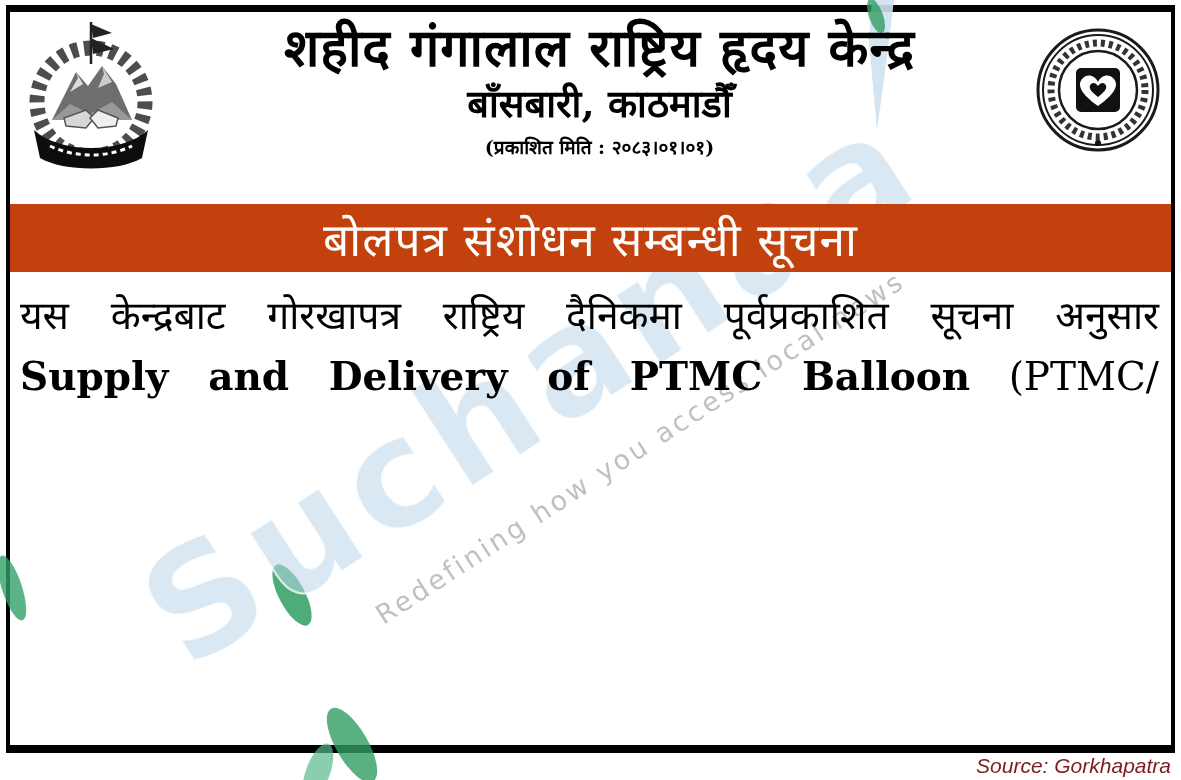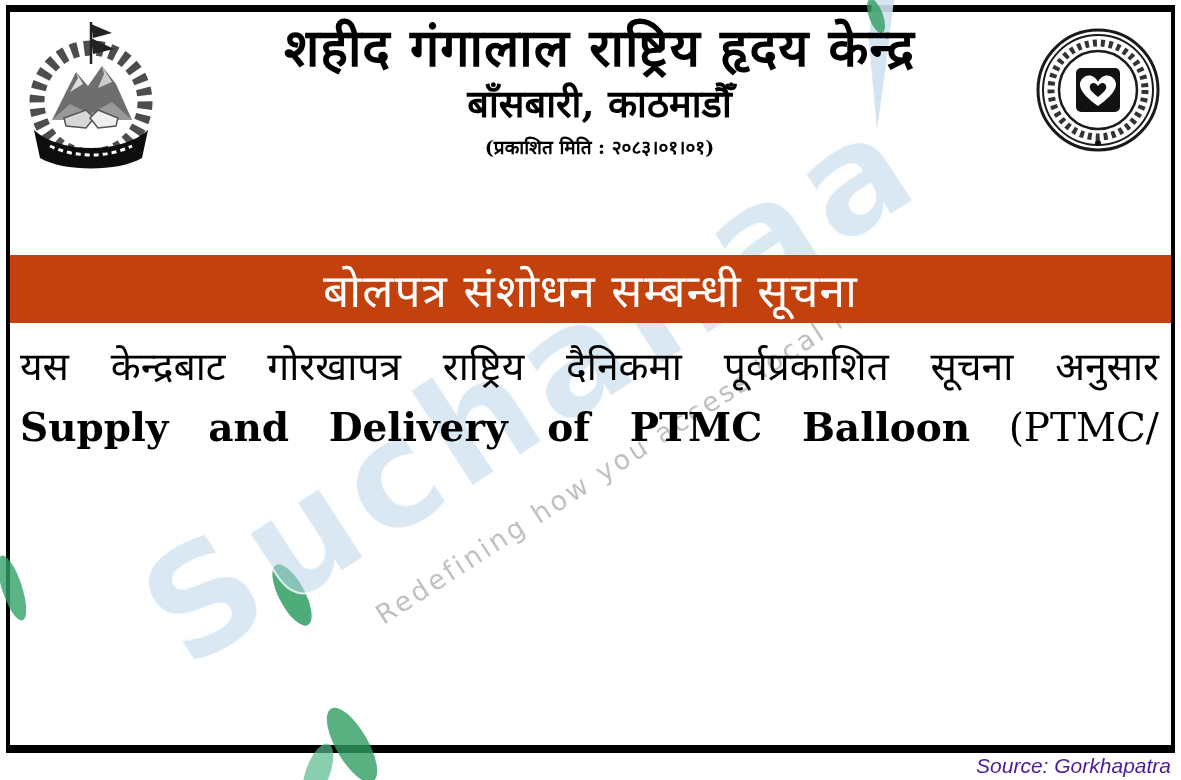--- a/index.html
+++ b/index.html
@@ -48,21 +48,21 @@
   }
   
   .content {
     position: absolute; left: 10px; top: 12px; width: 1161px;
     z-index: 3;
   }
   .header {
     display: flex;
     align-items: flex-start;
     box-sizing: border-box;
-    height: 243px;
+    height: 192px;
     padding: 6px 8px 0 10px;
   }
   .emblem-wrap { flex: 0 0 auto; width: 144px; }
   .head-center { flex: 1 1 auto; text-align: center; padding-top: 2px; }
   .org-name { font-size: 52px; font-weight: bold; line-height: 1.08; letter-spacing: 1px; }
   .address  { font-size: 38px; font-weight: bold; margin-top: 0; }
   .pub-date { font-size: 19px; font-weight: bold; margin-top: 6px; }
   .seal-wrap { flex: 0 0 auto; width: 128px; margin-top: 8px; }
   .banner {
     background: #c2410c;
@@ -84,21 +84,21 @@
   }
   .jline.last { text-align-last: left; }
   .lat-b { font-weight: bold; }
   .source-credit {
     position: absolute;
     right: 10px; bottom: 2px;
     z-index: 3;
     font-family: "Liberation Sans", sans-serif;
     font-style: italic;
     font-size: 21px;
-    color: #4c1d95;
+    color: #7f1d1d;
   }
 </style>
 </head>
 <body>
 
 <div class="page">
 
   <div class="notice-frame"></div>
 
   <div class="watermark-layer">

